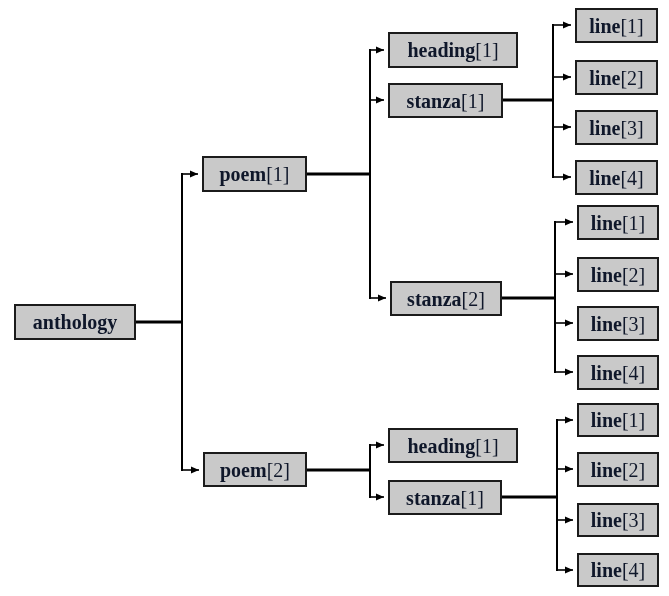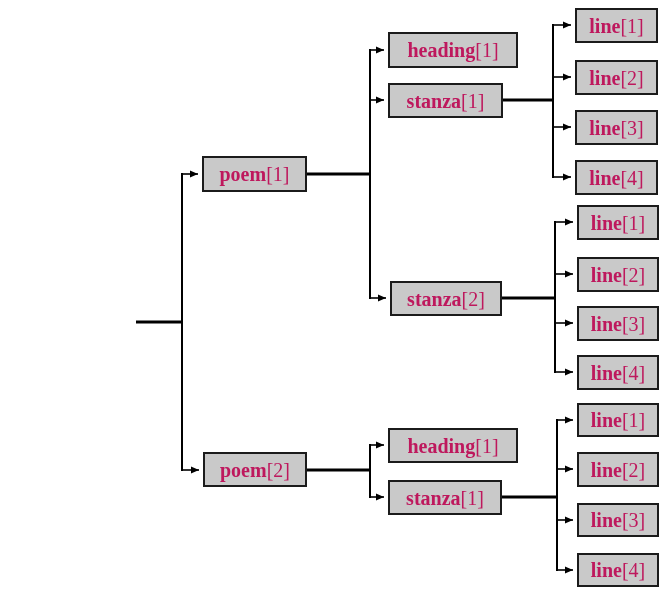--- a/index.html
+++ b/index.html
@@ -13,21 +13,21 @@
     overflow: hidden;
   }
   svg.wires { position: absolute; left: 0; top: 0; }
   .node {
     position: absolute;
     display: flex;
     align-items: center;
     justify-content: center;
     background: #c9c9c9;
     border: 2px solid #1b1b1b;
-    color: #be185d;
+    color: #0f172a;
     font-size: 20px;
     line-height: 1;
     white-space: nowrap;
   }
   .node .nm  { font-weight: bold; }
   .node .sfx { font-weight: normal; }
 </style>
 </head>
 <body>
 
@@ -79,20 +79,24 @@
       <line x1="370" y1="445" x2="384" y2="445"></line>
       <line x1="370" y1="497" x2="384" y2="497"></line>
 
       <line x1="557" y1="420" x2="573" y2="420"></line>
       <line x1="557" y1="469" x2="573" y2="469"></line>
       <line x1="557" y1="520" x2="573" y2="520"></line>
       <line x1="557" y1="570" x2="573" y2="570"></line>
     </g>
   </svg>
 
+  <div class="node" style="left:14px;top:304px;width:122px;height:36px">
+    <span class="nm">anthology</span>
+      <span class="sfx"></span>
+  </div>
 
   <div class="node" style="left:202px;top:156px;width:105px;height:36px">
     <span class="nm">poem</span>
       <span class="sfx">[1]</span>
   </div>
 
   <div class="node" style="left:388px;top:32px;width:130px;height:36px">
     <span class="nm">heading</span>
       <span class="sfx">[1]</span>
   </div>

